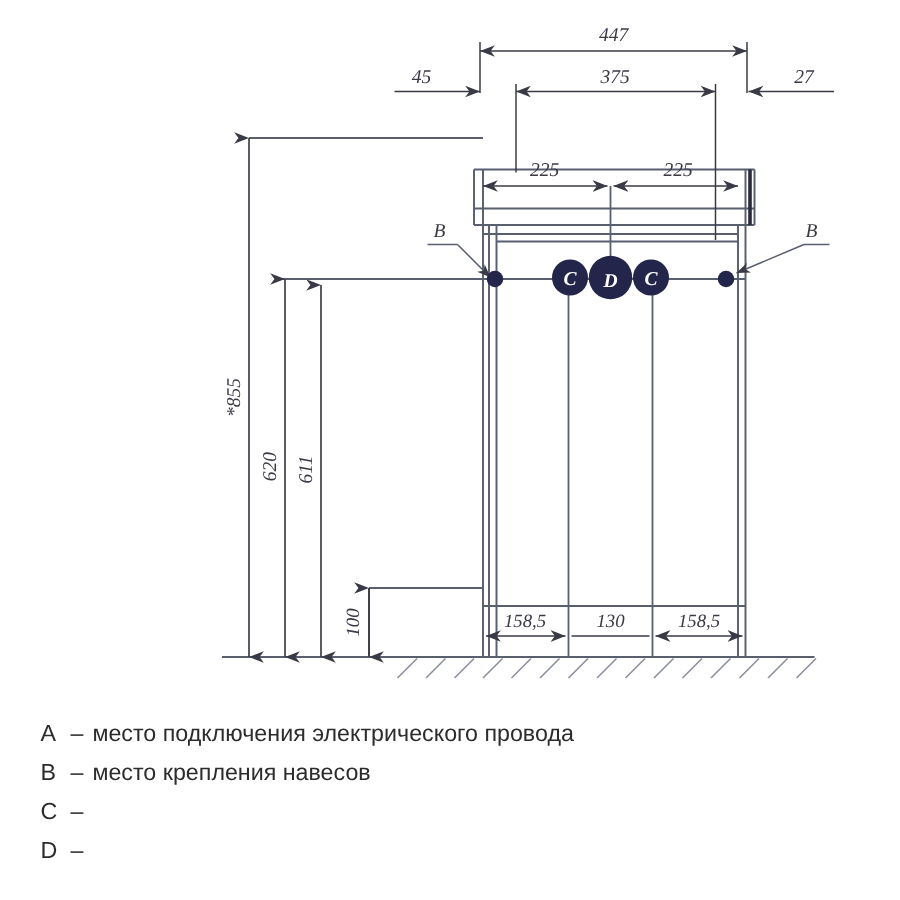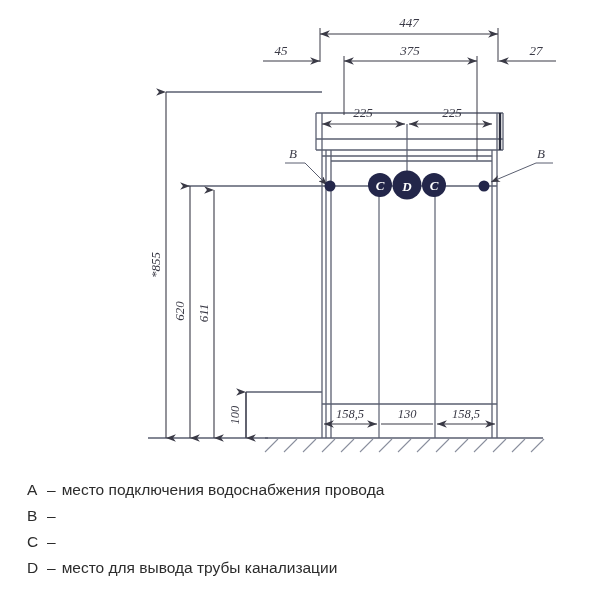--- a/index.html
+++ b/index.html
@@ -249,29 +249,29 @@
     <g>
       <circle cx="434" cy="185" r="12" fill="#23264a"></circle>
       <text class="marker-letter" x="434" y="190" text-anchor="middle">C</text>
     </g>
   </svg>
 
   <div class="legend-block">
     <div class="legend-row">
       <span class="legend-key">A</span>
       <span class="legend-dash">–</span>
-      <span>место подключения водоснабжения провода</span>
+      <span>место подключения электрического провода</span>
     </div>
     <div class="legend-row">
       <span class="legend-key">B</span>
       <span class="legend-dash">–</span>
+      <span>место крепления навесов</span>
     </div>
     <div class="legend-row">
       <span class="legend-key">C</span>
       <span class="legend-dash">–</span>
     </div>
     <div class="legend-row">
       <span class="legend-key">D</span>
       <span class="legend-dash">–</span>
-      <span>место для вывода трубы канализации</span>
     </div>
   </div>
 </div>
 
 </body></html>

